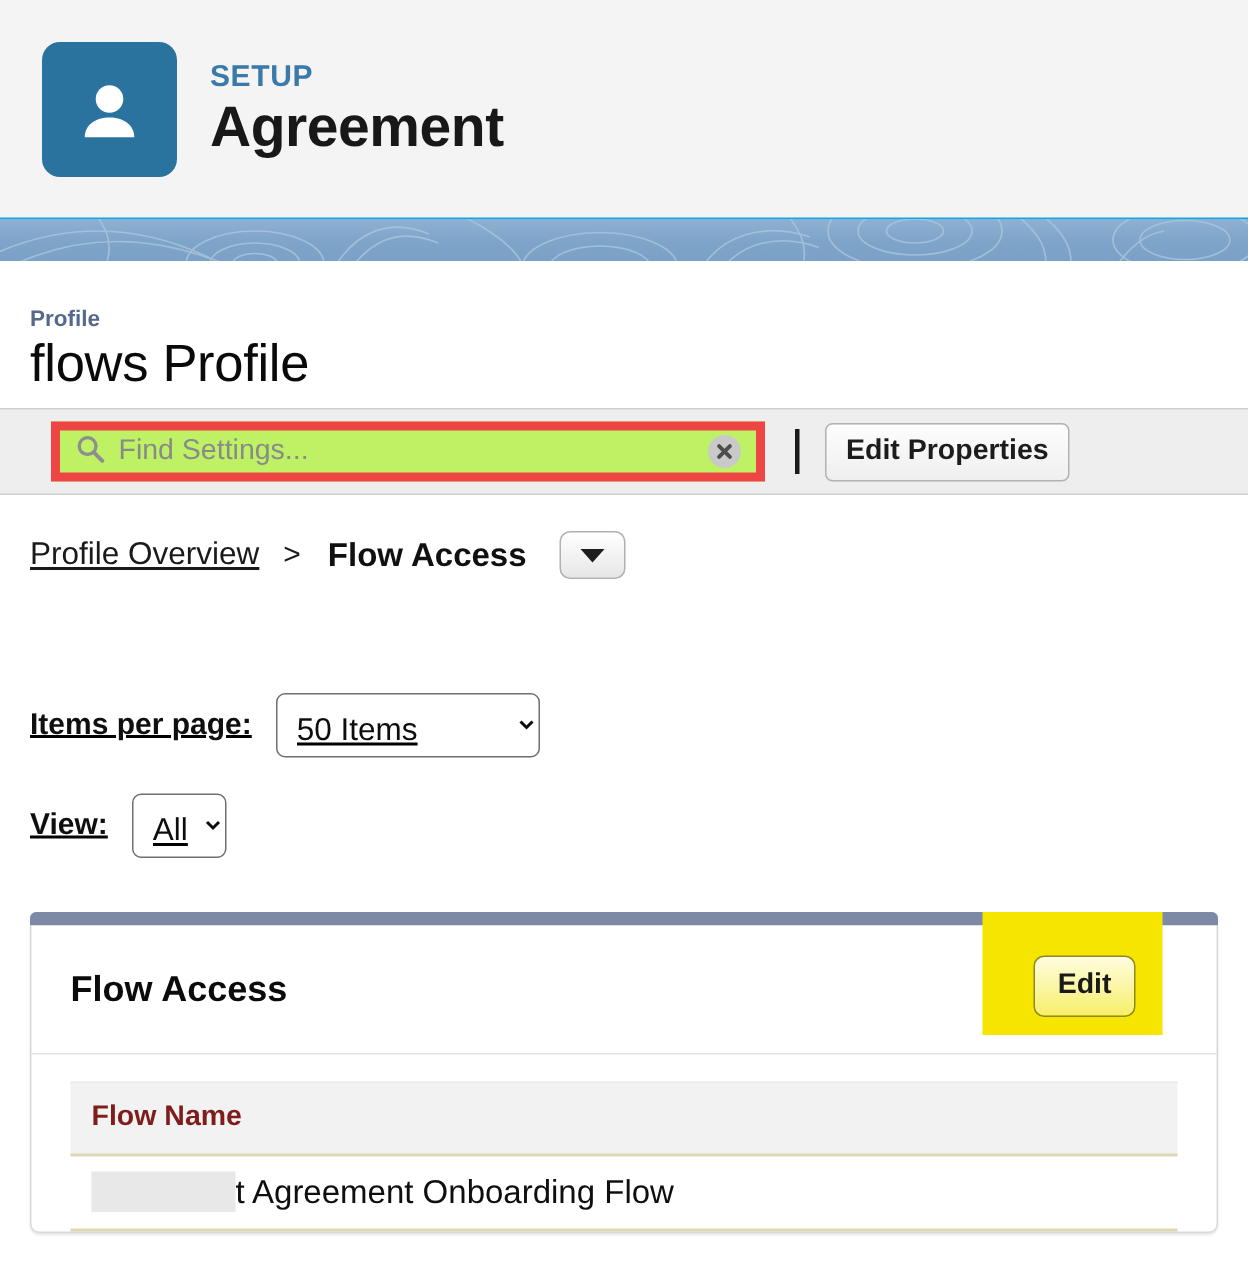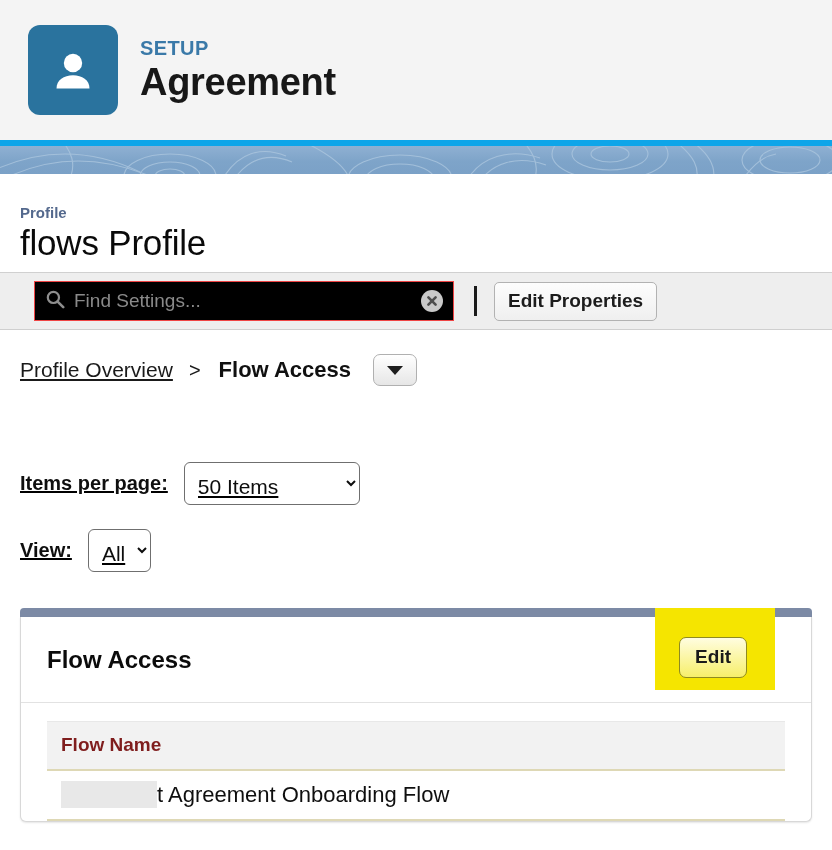--- a/index.html
+++ b/index.html
@@ -9,21 +9,21 @@
     background: #ffffff;
     font-family: "Liberation Sans", sans-serif;
     overflow: hidden;
   }
 
   
   .setup-header {
     position: relative;
     height: 146px;
     background: #f4f4f4;
-    border-bottom: 6px solid #0ea5e9;
+    border-bottom: 1px solid #0ea5e9;
     display: flex;
     align-items: center;
     padding-left: 28px;
   }
   .setup-icon {
     width: 90px; height: 90px;
     border-radius: 12px;
     background: #2a739e;
     display: flex; align-items: center; justify-content: center;
     flex: none;
@@ -79,23 +79,23 @@
     padding: 8px 0 8px 34px;
     background: #eeeeee;
     border-top: 1px solid #d0d0d0;
     border-bottom: 1px solid #cfcfcf;
     display: flex;
     align-items: center;
     gap: 0;
   }
   .search-wrap {
     position: relative;
-    width: 420px; height: 40px;
-    background: #000000;
-    border: 1px solid #ef4444;
+    width: 476px; height: 40px;
+    background: #bef264;
+    border: 6px solid #ef4444;
     display: flex; align-items: center;
   }
   .search-icon { margin-left: 10px; flex: none; display:block; }
   .search-input {
     flex: 1;
     border: 0; outline: 0;
     font-size: 19px;
     color: #777;
     padding: 0 8px 0 9px;
     font-family: "Liberation Sans", sans-serif;
@@ -201,21 +201,21 @@
   }
   .highlight-box {
     position: absolute;
     top: -9px; right: 36px;
     width: 120px; height: 82px;
     background: #f5e500;
     z-index: 1;
   }
   .edit-btn {
     position: absolute;
-    top: 20px; right: 64px;
+    top: 20px; right: 54px;
     z-index: 2;
     font-family: "Liberation Sans", sans-serif;
     font-size: 19px; font-weight: bold;
     color: #1a1a1a;
     background: linear-gradient(180deg,#fffde0 0%, #f7ef6a 100%);
     border: 1px solid #8f8a20;
     border-radius: 7px;
     padding: 8px 15px 9px;
     cursor: pointer;
   }

